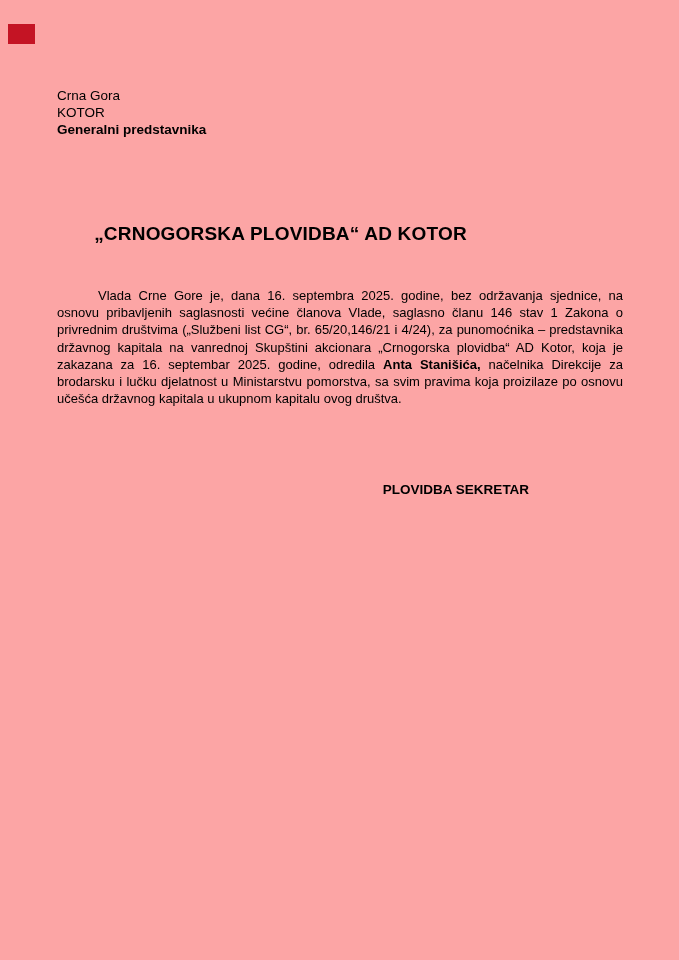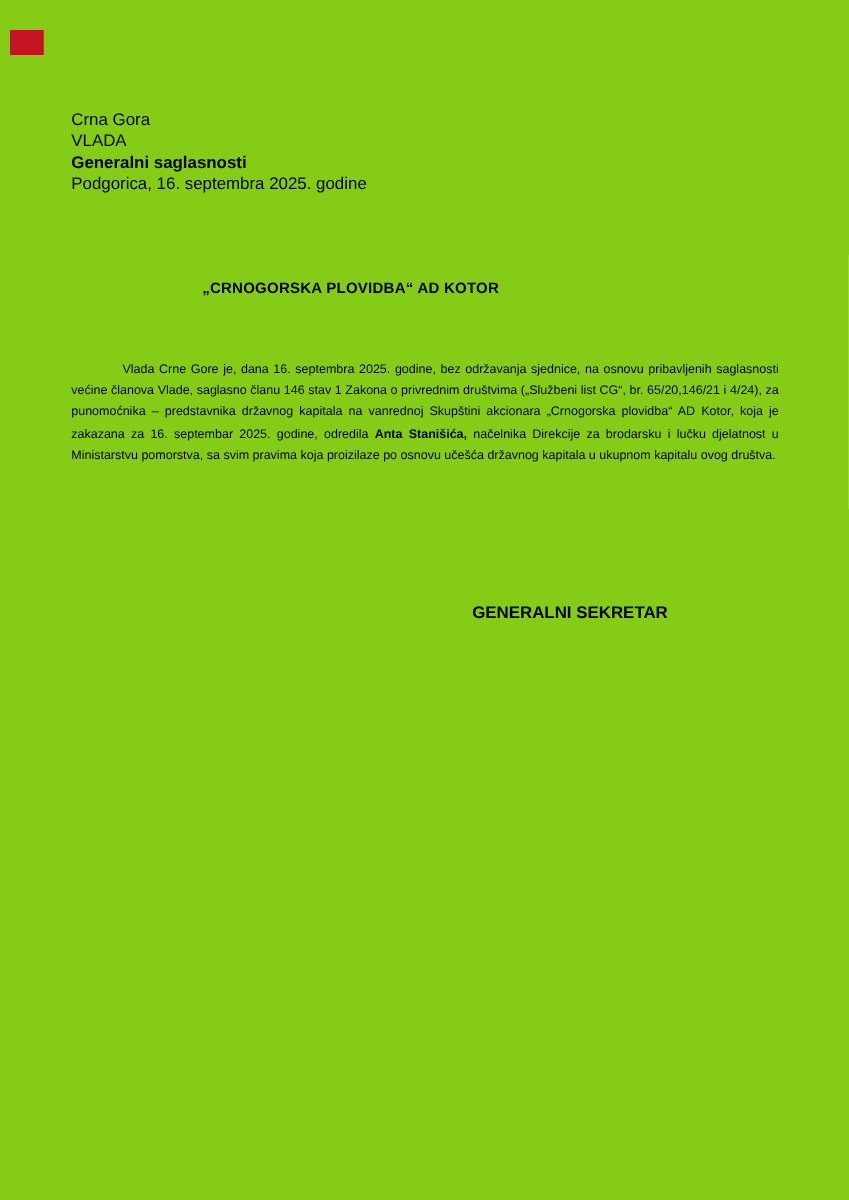--- a/index.html
+++ b/index.html
@@ -7,21 +7,21 @@
     width: 679px;
     height: 960px;
     background: #ffffff;
     font-family: "Liberation Sans", "DejaVu Sans", sans-serif;
     color: #000000;
   }
   .page {
     position: relative;
     width: 679px;
     height: 960px;
-    background: #84cc16;
+    background: #fca5a5;
     overflow: hidden;
   }
   .flag {
     position: absolute;
     left: 8px;
     top: 24px;
     width: 27px;
     height: 20px;
     background-color: #c41424;
   }
@@ -32,31 +32,31 @@
     font-size: 13.5px;
     line-height: 17px;
   }
   .bold { font-weight: bold; }
   .title {
     position: absolute;
     left: 0;
     top: 223px;
     width: 561px;
     text-align: center;
-    font-size: 12px;
+    font-size: 19px;
     font-weight: bold;
     letter-spacing: 0.2px;
   }
   .body-par {
     position: absolute;
     left: 57px;
     top: 287px;
     width: 566px;
     margin: 0;
-    font-size: 10px;
+    font-size: 13px;
     line-height: 17.2px;
     text-align: justify;
     text-indent: 41px;
   }
   .signature {
     position: absolute;
     left: 358px;
     top: 481px;
     width: 196px;
     text-align: center;
@@ -66,26 +66,25 @@
 </style>
 </head>
 <body>
 
 <div class="page">
 
   <div class="flag" style="background-color:#c41424"></div>
 
   <div class="header">
     <div>Crna Gora</div>
-    <div>VLADA</div>
-    <div class="bold">Generalni saglasnosti</div>
-    <div>Podgorica, 16. septembra 2025. godine</div>
+    <div>KOTOR</div>
+    <div class="bold">Generalni predstavnika</div>
   </div>
 
   <div class="title">„CRNOGORSKA PLOVIDBA“ AD KOTOR</div>
 
   <p class="body-par"><span>Vlada Crne Gore je, dana 16. septembra 2025. godine, bez održavanja sjednice, na osnovu pribavljenih saglasnosti većine članova Vlade,  saglasno članu 146 stav 1 Zakona o privrednim društvima („Službeni list CG“, br. 65/20,146/21 i 4/24), za punomoćnika – predstavnika državnog kapitala na vanrednoj Skupštini akcionara „Crnogorska plovidba“ AD Kotor, koja je zakazana za 16. septembar 2025. godine, odredila </span><span class="bold">Anta Stanišića,</span><span> načelnika Direkcije za brodarsku i lučku djelatnost u Ministarstvu pomorstva, sa svim pravima koja proizilaze po osnovu učešća državnog kapitala u ukupnom kapitalu ovog društva.</span></p>
 
   <div class="signature">
-    <div class="bold">GENERALNI SEKRETAR</div>
+    <div class="bold">PLOVIDBA SEKRETAR</div>
   </div>
 
 </div>
 
 </body></html>

